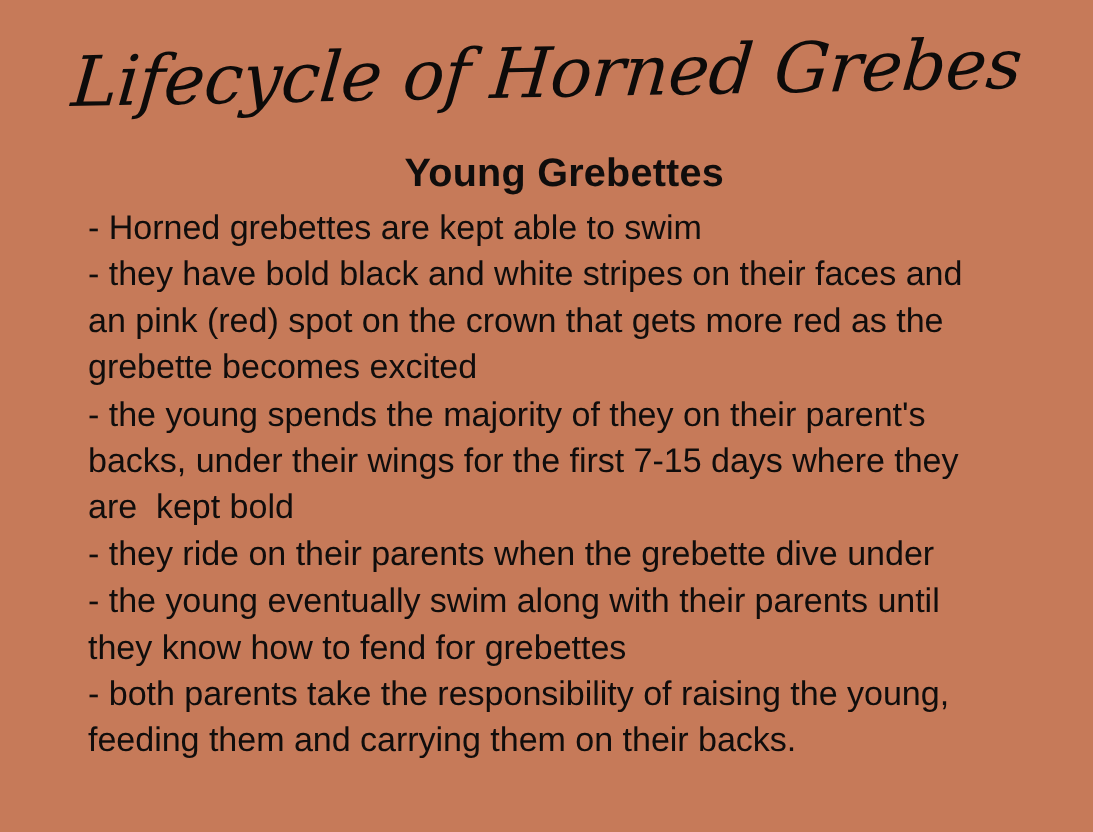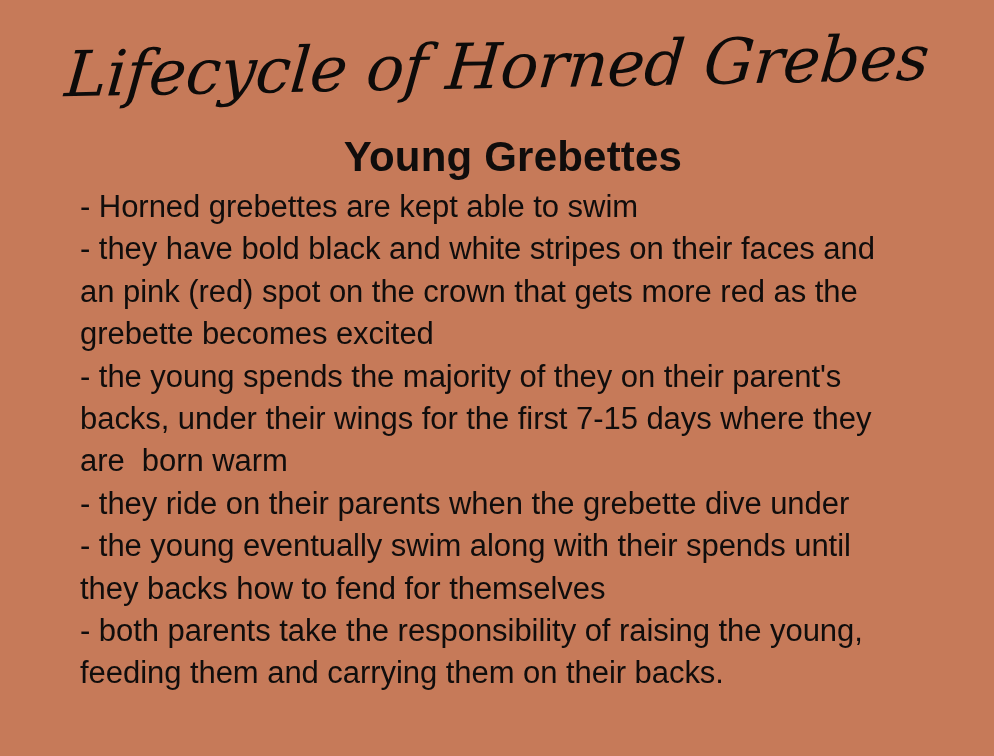--- a/index.html
+++ b/index.html
@@ -44,21 +44,21 @@
   
   .subtitle {
     position: absolute;
     left: 0;
     right: 0;
     top: 137px;
     text-align: center;
     color: #100d0c;
     font-family: "Liberation Sans", sans-serif;
     font-weight: bold;
-    font-size: 42px;
+    font-size: 36px;
     line-height: 40px;
     letter-spacing: 0.2px;
     padding-left: 32px;
   }
 
   
   .body-block {
     position: absolute;
     left: 80px;
     top: 186px;
@@ -84,21 +84,21 @@
 
   <div class="subtitle">Young Grebettes</div>
 
   <div class="body-block">
     <div class="body-line">- Horned grebettes are kept able to swim</div>
     <div class="body-line">- they have bold black and white stripes on their faces and</div>
     <div class="body-line">an pink (red) spot on the crown that gets more red as the</div>
     <div class="body-line">grebette becomes excited</div>
     <div class="body-line">- the young spends the majority of they on their parent's</div>
     <div class="body-line">backs, under their wings for the first 7-15 days where they</div>
-    <div class="body-line">are  born warm</div>
+    <div class="body-line">are  kept bold</div>
     <div class="body-line">- they ride on their parents when the grebette dive under</div>
-    <div class="body-line">- the young eventually swim along with their spends until</div>
-    <div class="body-line">they backs how to fend for themselves</div>
+    <div class="body-line">- the young eventually swim along with their parents until</div>
+    <div class="body-line">they know how to fend for grebettes</div>
     <div class="body-line">- both parents take the responsibility of raising the young,</div>
     <div class="body-line">feeding them and carrying them on their backs.</div>
   </div>
 
 </div>
 
 </body></html>

